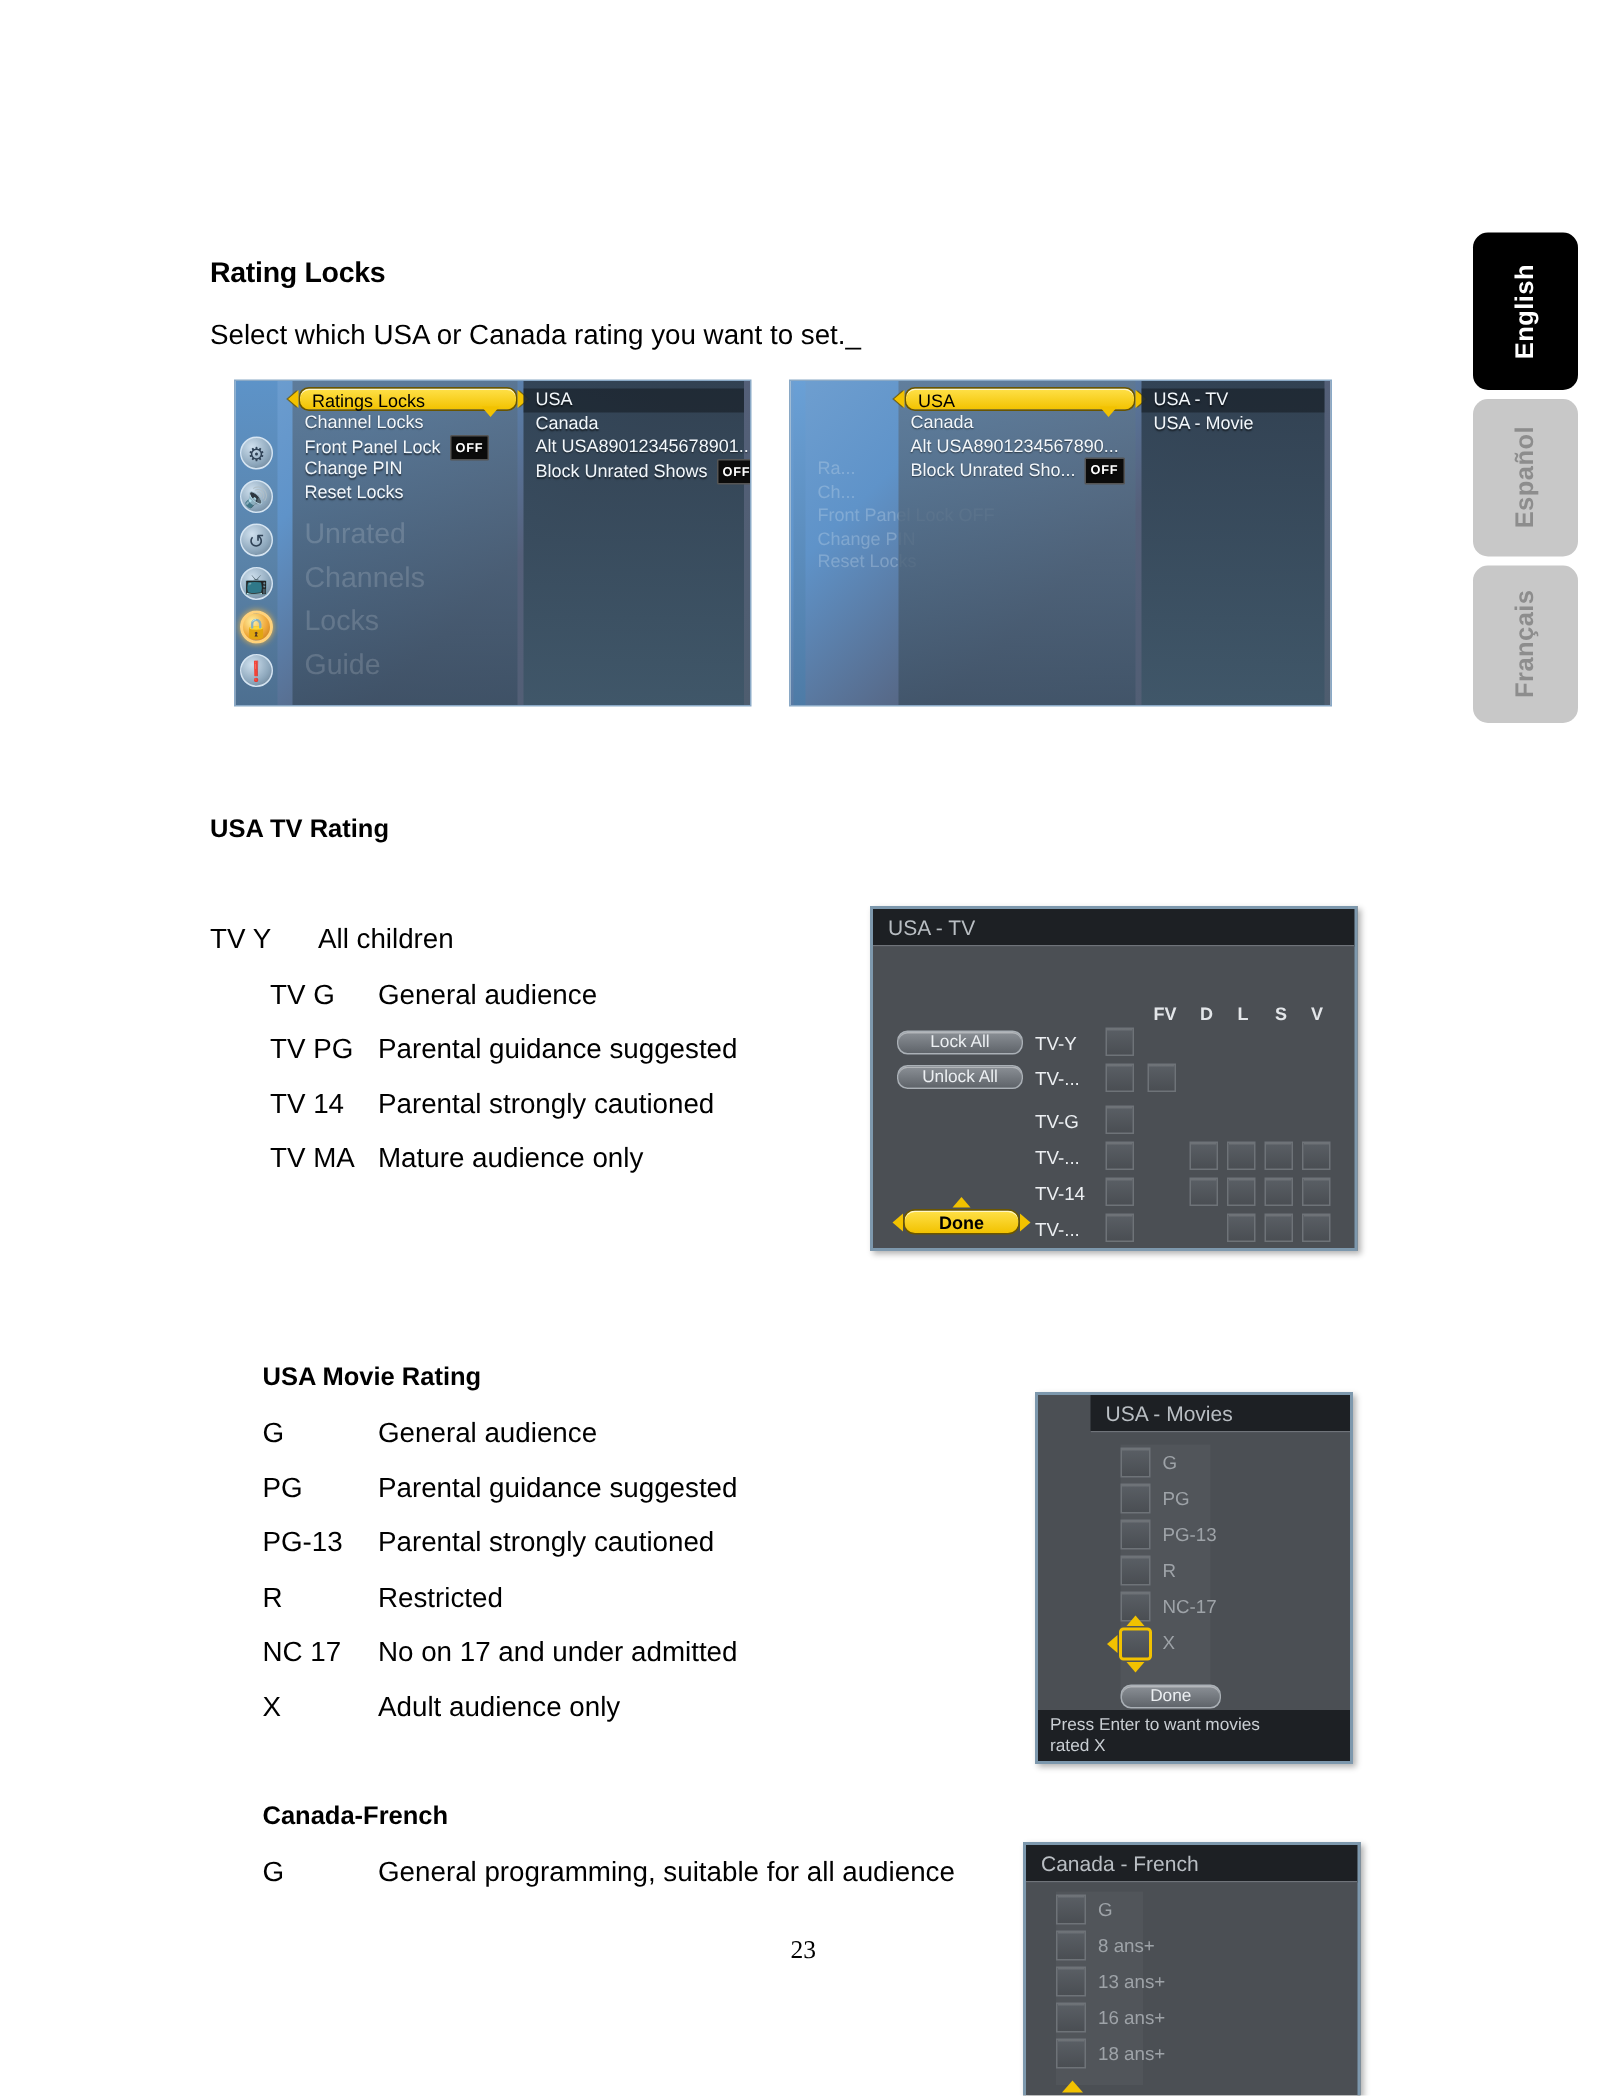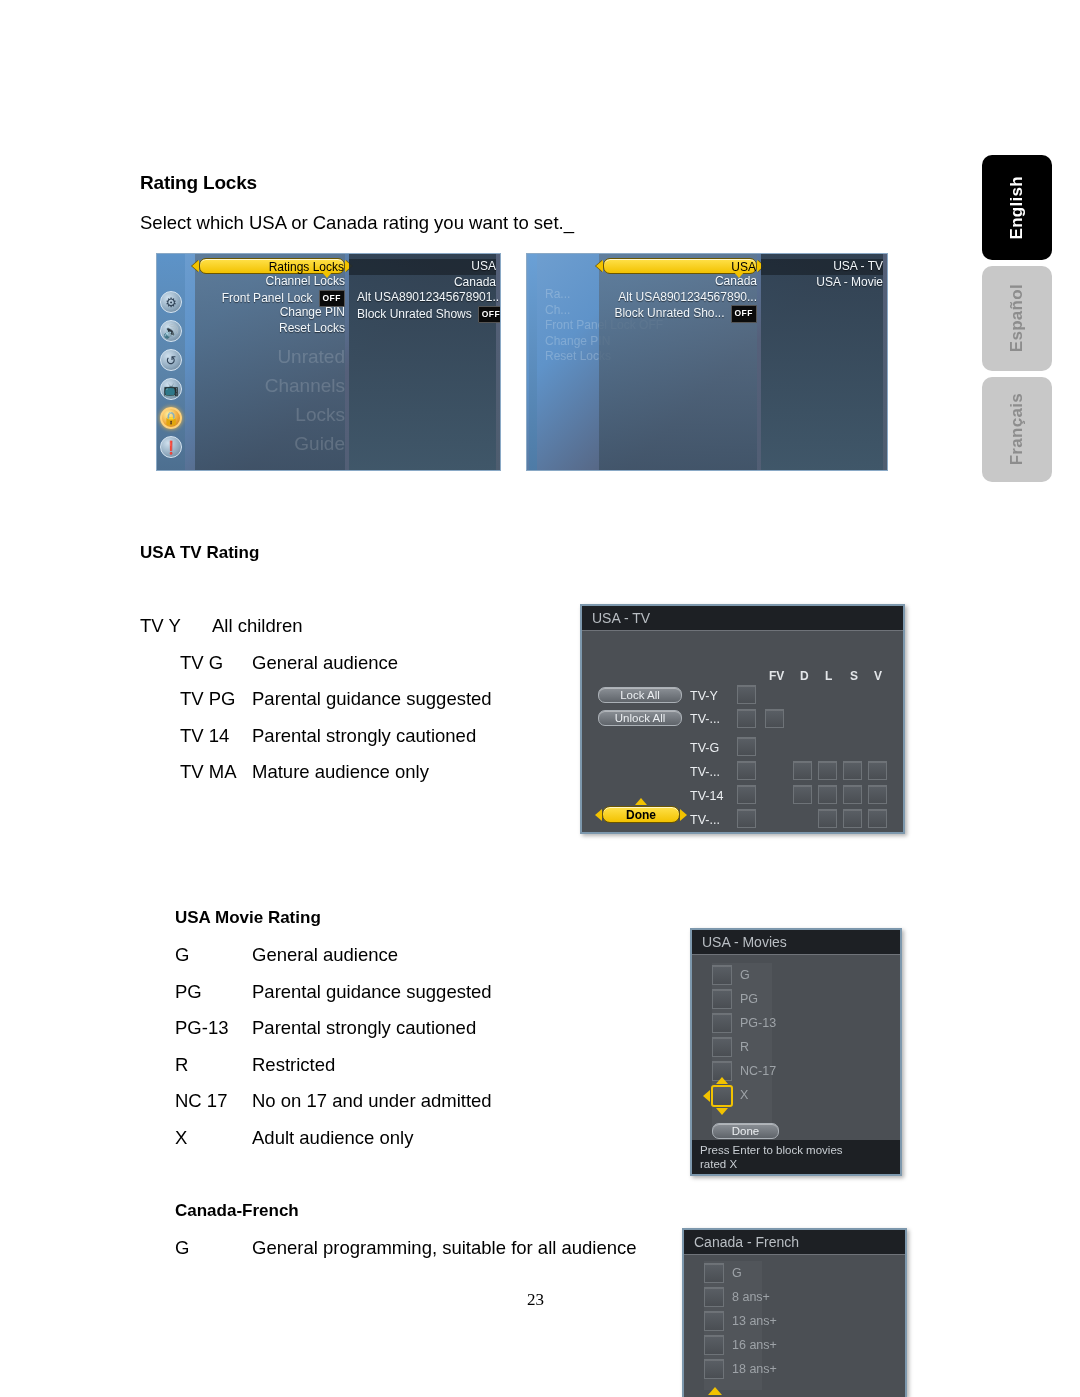--- a/index.html
+++ b/index.html
@@ -85,21 +85,20 @@
   .rail-icon.sel {
     background:radial-gradient(circle at 35% 30%,#fff0a0,#f0a93c 55%,#b96c12);
     border:2px solid #ffd27a;
     box-shadow:0 0 4px rgba(255,190,60,.9);
     color:#2c2200;
   }
 
   .panel-left, .panel-right {
     position:absolute; top:0; bottom:0;
     background:linear-gradient(180deg,rgba(90,115,140,.78),rgba(58,78,98,.80));
-    text-align:right;
   }
   #menu1 .panel-left  { left:38px; width:150px; }
   #menu1 .panel-right { left:192px; right:4px; background:linear-gradient(180deg,rgba(46,62,78,.9),rgba(62,86,104,.9)); }
   #menu2 .panel-left  { left:72px; width:158px; background:linear-gradient(180deg,rgba(95,120,145,.80),rgba(62,82,102,.82)); }
   #menu2 .panel-right { left:234px; right:4px; background:linear-gradient(180deg,rgba(46,62,78,.9),rgba(62,86,104,.9)); }
 
   .mi {
     position:relative;
     height:15.5px; line-height:15.5px;
     font-size:12px; color:#f2f7fb;
@@ -319,21 +318,21 @@
       <div class="mi hdr"><span>USA</span></div>
       <div class="mi"><span>Canada</span></div>
       <div class="mi"><span>Alt USA89012345678901...</span></div>
       <div class="mi"><span>Block Unrated Shows</span><span class="offbadge">OFF</span></div>
     </div>
   </div>
 </div>
 
 <div class="osd osd-menu" id="menu2">
 
-  <div style="position:absolute;left:10px;top:33px;width:70px;">
+  <div style="position:absolute;left:10px;top:51px;width:70px;">
     <div class="mi dim2"><span>Ra...</span></div>
     <div class="mi dim2"><span>Ch...</span></div>
     <div class="mi dim2"><span>Front Panel Lock  OFF</span></div>
     <div class="mi dim2"><span>Change PIN</span></div>
     <div class="mi dim2"><span>Reset Locks</span></div>
   </div>
   <div style="position:absolute;left:2px;top:0;bottom:0;width:8px;background:linear-gradient(180deg,#6aa0d6,#4e7ba6);"></div>
 
   <div class="panel-left">
     <div style="padding-top:4px">
@@ -404,21 +403,21 @@
     <div class="cb" style="position:absolute;left:261px;top:154px;width:19px;height:19px"></div>
     <div class="cb" style="position:absolute;left:286px;top:154px;width:19px;height:19px"></div>
 
     <div class="cb" style="position:absolute;left:236px;top:178px;width:19px;height:19px"></div>
     <div class="cb" style="position:absolute;left:261px;top:178px;width:19px;height:19px"></div>
     <div class="cb" style="position:absolute;left:286px;top:178px;width:19px;height:19px"></div>
   </div>
 
 </div>
 
-<div class="osd osd-dlg" id="dlgmov" style="left:690px;top:928px;width:212px;height:248px;">
+<div class="osd osd-dlg" id="dlgmov" style="left:690px;top:928px;width:212px;height:248px;padding-left:35px;">
   <div class="dlg-title">USA - Movies</div>
 
   <div class="body" style="height:180px">
     <div style="position:absolute;left:20px;top:8px;width:60px;bottom:0;background:rgba(255,255,255,.035)"></div>
 
     <div class="cb" style="position:absolute;left:20px;top:10px;width:20px;height:20px"></div>
     <div class="rowlbl dimtxt" style="left:48px;top:13px">G</div>
 
     <div class="cb" style="position:absolute;left:20px;top:34px;width:20px;height:20px"></div>
     <div class="rowlbl dimtxt" style="left:48px;top:37px">PG</div>
@@ -436,21 +435,21 @@
       <span class="a-l"></span>
       <span class="a-u"></span>
       <span class="a-d"></span>
     </div>
     <div class="rowlbl dimtxt" style="left:48px;top:133px">X</div>
 
     <div class="btn" style="position:absolute;left:20px;top:168px;width:67px;">Done</div>
   </div>
 
   <div class="dlg-foot">
-    <div>Press Enter to block movies</div>
+    <div>Press Enter to want movies</div>
     <div>rated X</div>
   </div>
 </div>
 
 <div class="osd osd-dlg" id="dlgfr" style="left:682px;top:1228px;width:225px;height:169px;border-bottom:none;">
   <div class="dlg-title">Canada - French</div>
 
   <div class="body" style="height:135px">
     <div style="position:absolute;left:20px;top:6px;width:58px;bottom:0;background:rgba(255,255,255,.035)"></div>
 

